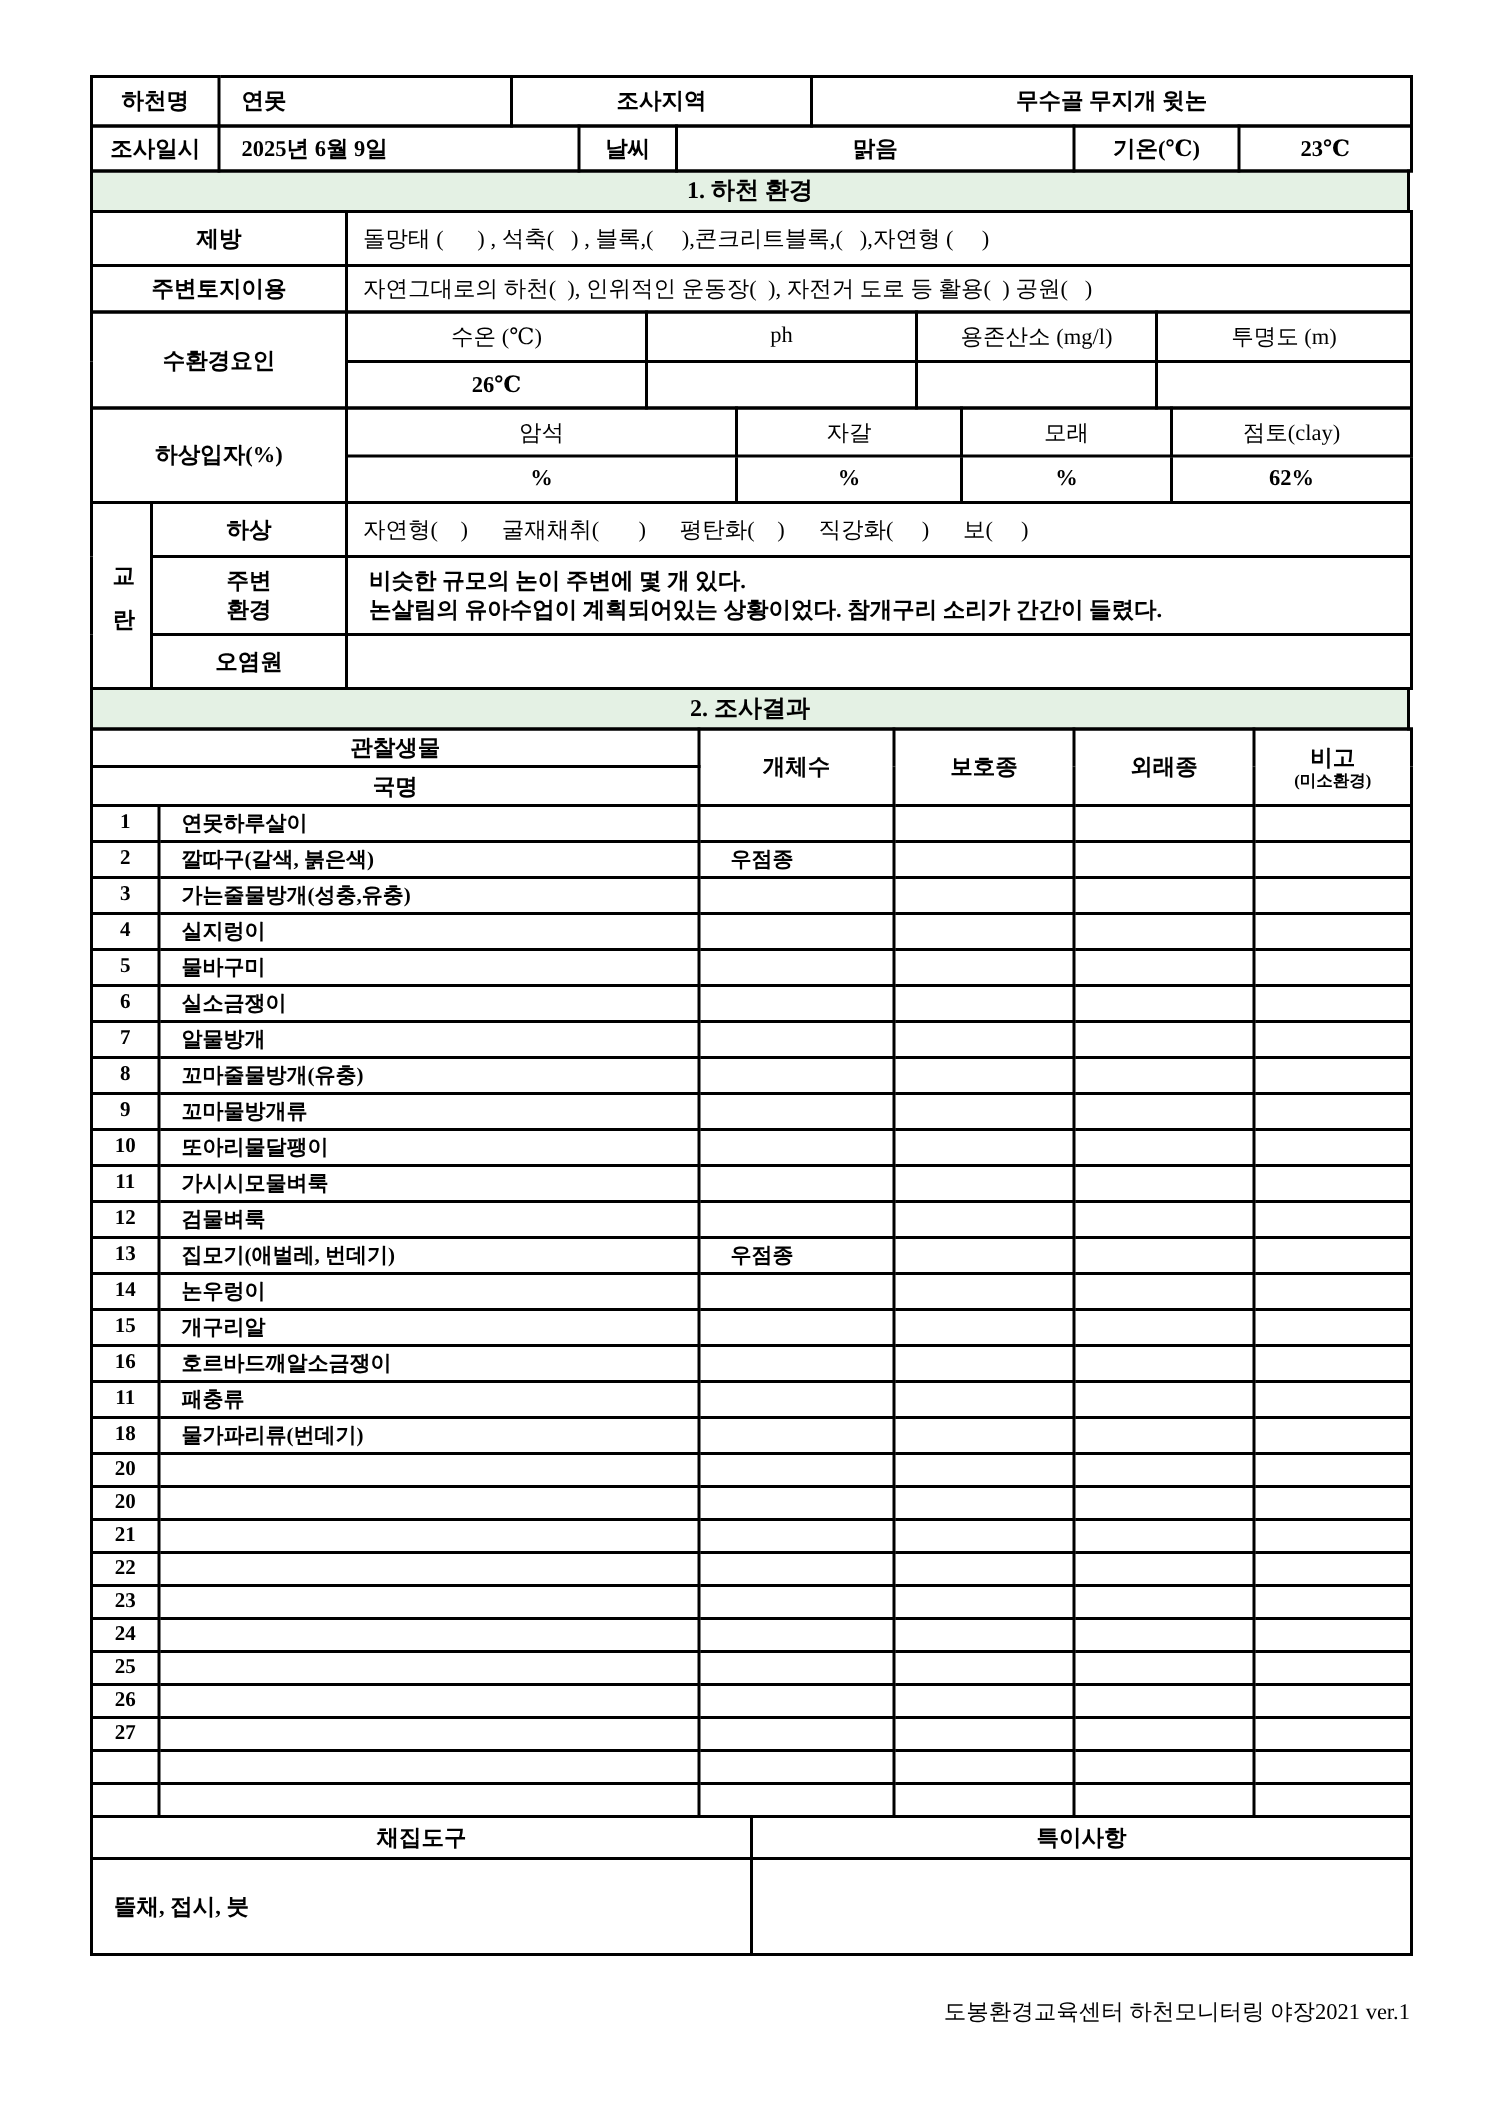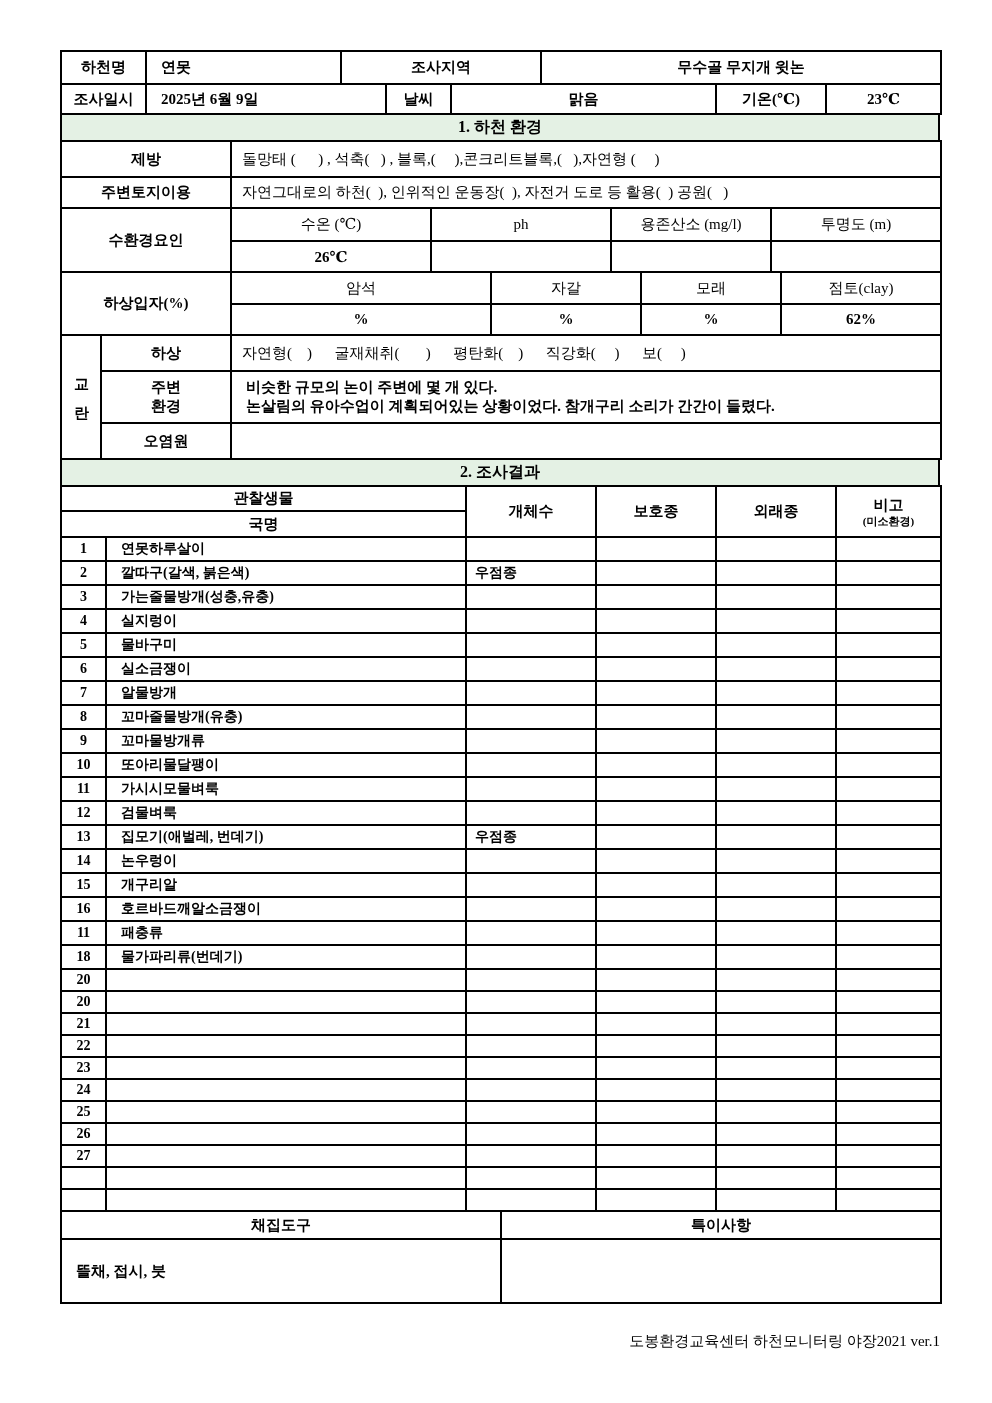--- a/index.html
+++ b/index.html
@@ -42,21 +42,21 @@
     writing-mode: vertical-rl;
     text-orientation: upright;
     letter-spacing: 12px;
     font-weight: bold;
     display: inline-block;
   }
   .results th { font-weight: bold; }
   .results .small { font-size: 11px; font-weight: bold; display: block; line-height: 1.1; }
   .results td.no   { text-align: center; font-weight: bold; font-size: 14px; }
   .results td.name { text-align: left; padding-left: 14px; font-weight: bold; font-size: 14px; }
-  .results td.cnt  { text-align: left; padding-left: 8px; font-weight: bold; font-size: 14px; }
+  .results td.cnt  { text-align: left; padding-left: 20px; font-weight: bold; font-size: 14px; }
   .results tbody tr { height: 22px; }
   .footer {
     width: 880px;
     text-align: right;
     margin-top: 28px;
     font-size: 15px;
     font-weight: normal;
   }
 </style>
 </head>

